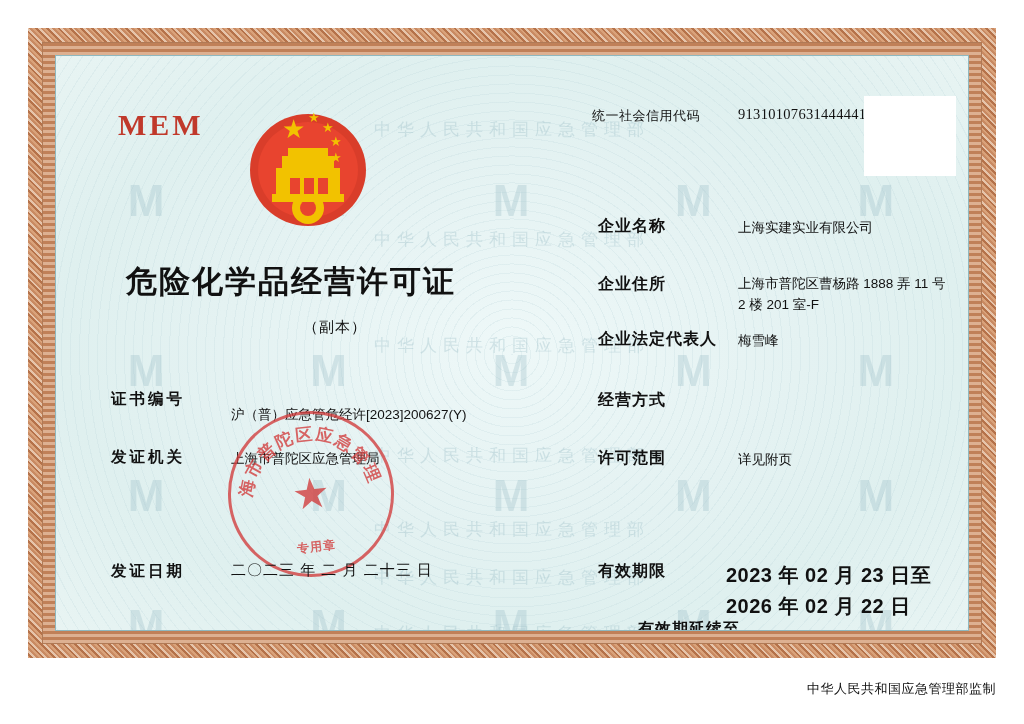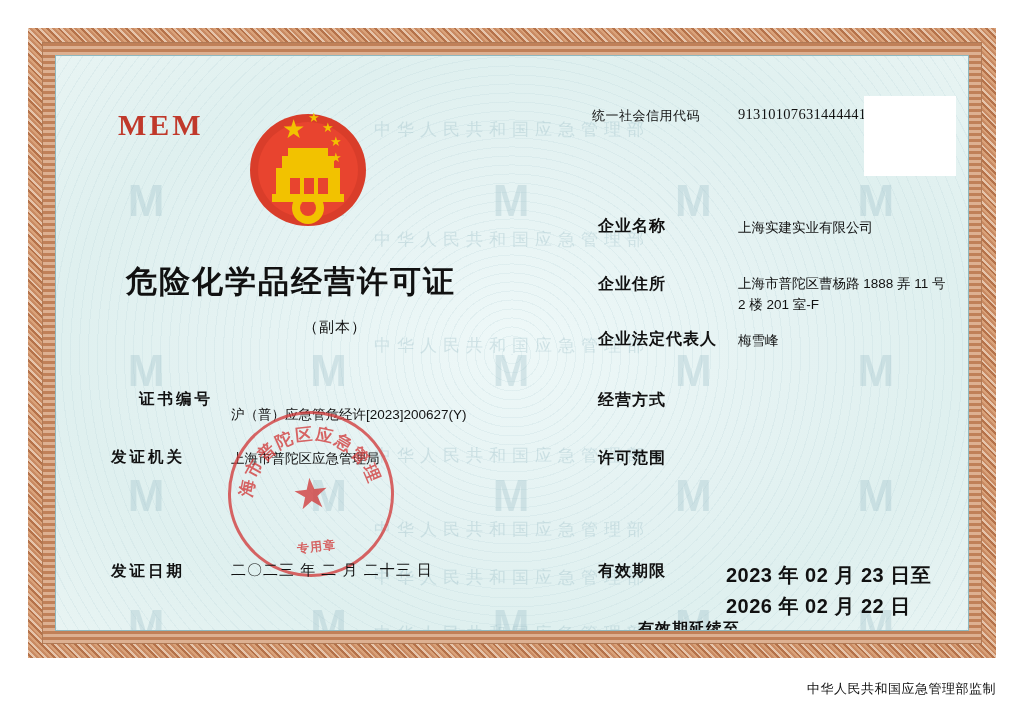--- a/index.html
+++ b/index.html
@@ -146,21 +146,21 @@
     letter-spacing: 3px;
     font-size: 15.5px;
     color: #111;
   }
   .lfield-value {
     position: absolute;
     left: 175px;
     font-size: 13.5px;
     color: #111;
   }
-  #label-cert-no  { top: 333px; margin-left: 28px; }
+  #label-cert-no  { top: 333px; }
   #value-cert-no  { top: 334px; margin-top: 16px; }
   #label-issuer   { top: 391px; }
   #value-issuer   { top: 394px; }
   #label-issuedate{ top: 505px; }
   #value-issuedate{ top: 505px; font-size: 15px; letter-spacing: 1px; }
 
   
   #seal {
     position: absolute;
     left: 172px;
@@ -389,20 +389,21 @@
 
         <div class="rlabel" id="r-addr-label">企业住所</div>
         <div class="rvalue" id="r-addr-value">上海市普陀区曹杨路 1888 弄 11 号 2 楼 201 室-F</div>
 
         <div class="rlabel" id="r-rep-label">企业法定代表人</div>
         <div class="rvalue" id="r-rep-value">梅雪峰</div>
 
         <div class="rlabel" id="r-mode-label">经营方式</div>
 
         <div class="rlabel" id="r-scope-label">许可范围</div>
+        <div class="rvalue" id="r-scope-value">详见附页</div>
 
         <div class="rlabel" id="r-valid-label">有效期限</div>
         <div class="rvalue" id="r-valid-value">2023 年 02 月 23 日至   2026 年 02 月 22 日</div>
 
         <div class="rlabel" id="r-ext-label">有效期延续至</div>
       </div>
 
     </div>
   </div>
 </div>

